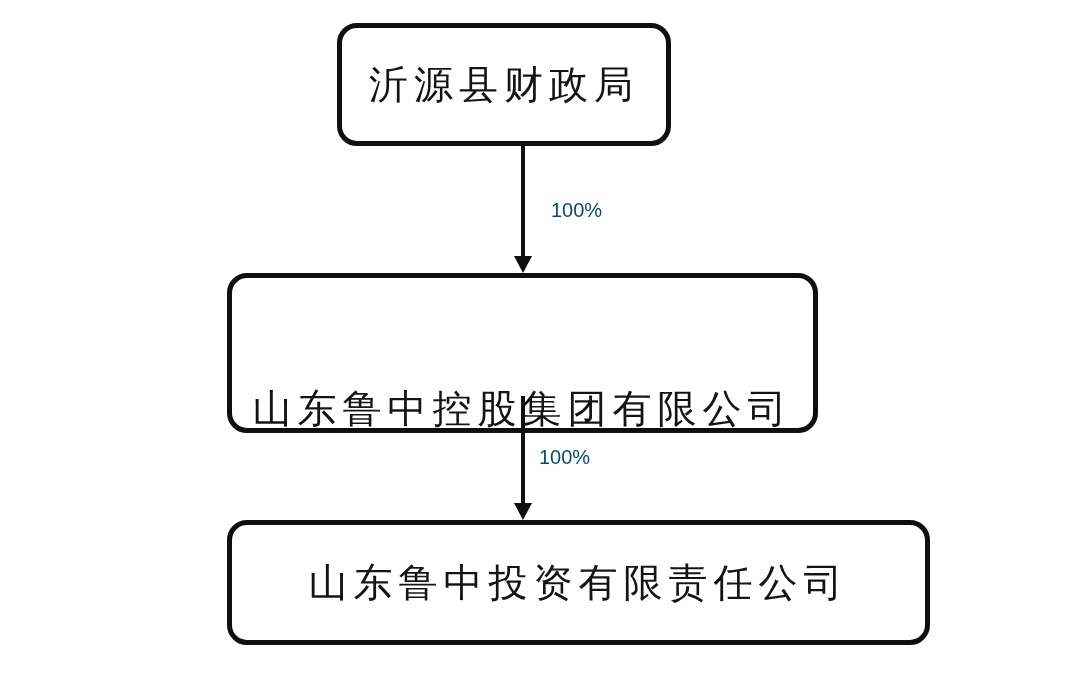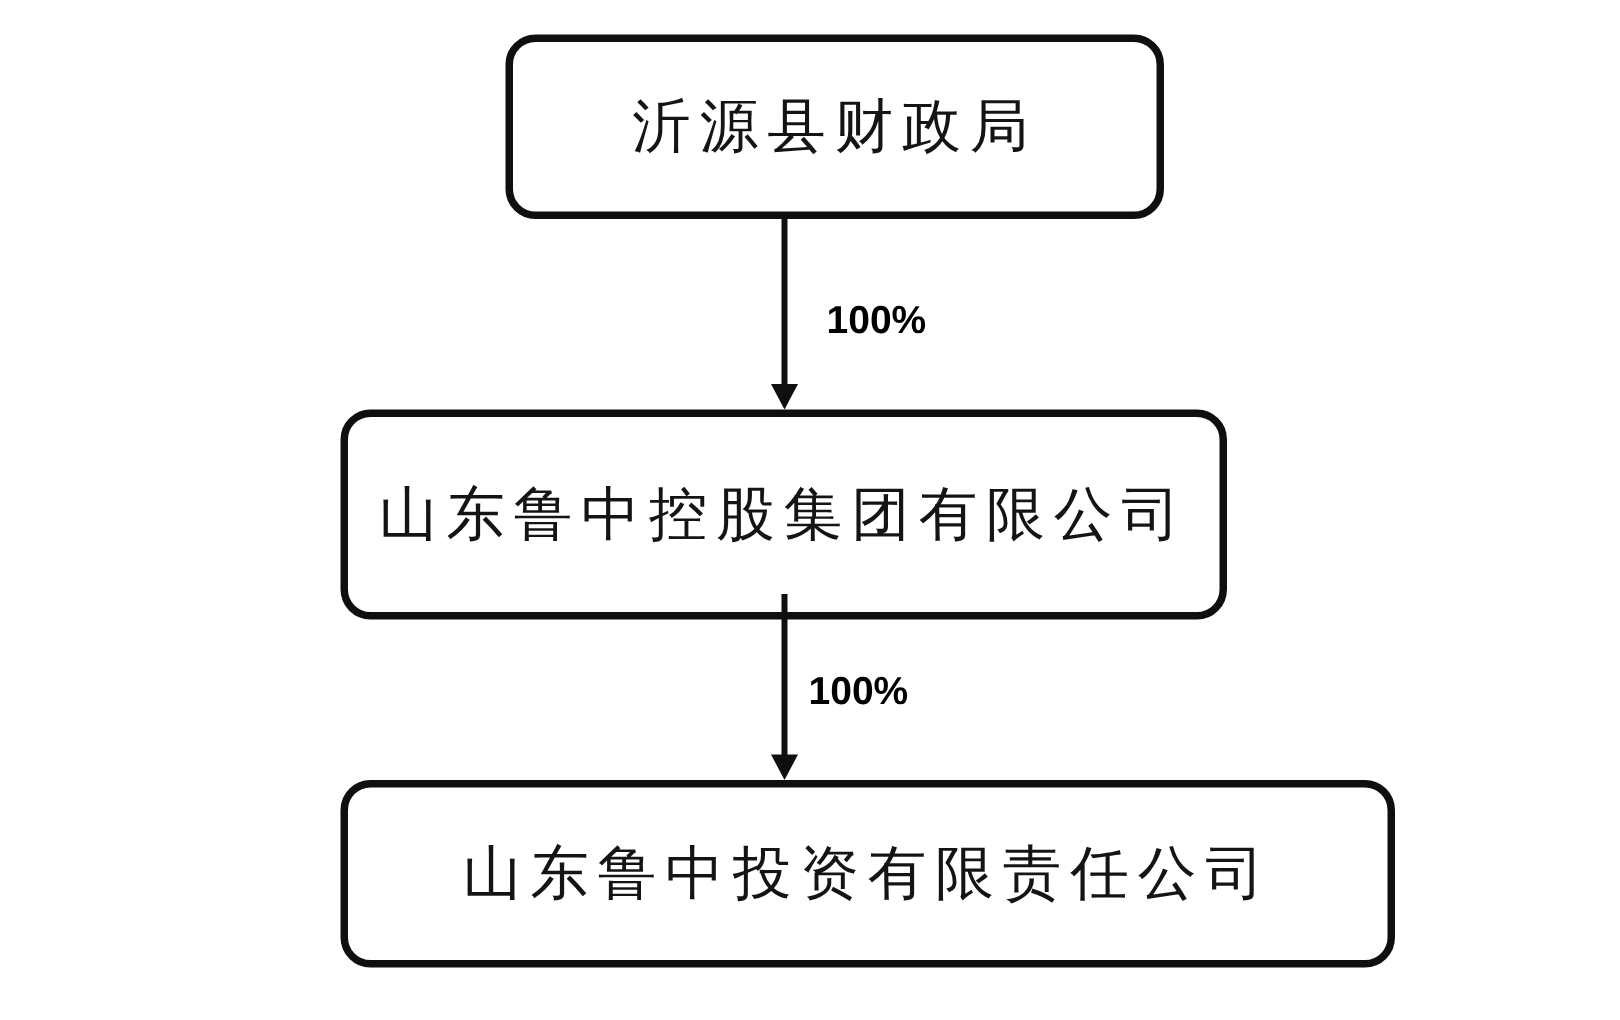--- a/index.html
+++ b/index.html
@@ -26,22 +26,22 @@
   }
   .node .node-label {
     font-family: "DejaVu Serif", serif;
     font-size: 39px;
     color: #141414;
     letter-spacing: 6px;
     white-space: nowrap;
     text-align: center;
     line-height: 1;
   }
-  #node-top    { left: 337px; top: 23px;  width: 439px; height: 123px; }
-  #node-middle { left: 227px; top: 273px; width: 591px; height: 140px; }
+  #node-top    { left: 337px; top: 23px;  width: 334px; height: 123px; }
+  #node-middle { left: 227px; top: 273px; width: 591px; height: 160px; align-items: flex-end; }
   #node-bottom { left: 227px; top: 520px; width: 703px; height: 125px; }
 
   .edge-line {
     position: absolute;
     width: 4px;
     background: #0f0f0f;
     left: 521px;
   }
   #edge-line-1 { top: 145px; height: 114px; }
   #edge-line-2 { top: 396px; height: 110px; }
@@ -54,25 +54,24 @@
     border-left: 9px solid transparent;
     border-right: 9px solid transparent;
     border-top: 17px solid #0f0f0f;
   }
   #arrowhead-1 { top: 256px; }
   #arrowhead-2 { top: 503px; }
 
   .edge-label {
     position: absolute;
     font-family: "Liberation Sans", sans-serif;
-    font-size: 26px;
-    color: #000000;
+    font-size: 20px;
+    color: #0c4a6e;
     white-space: nowrap;
     line-height: 1;
-    font-weight: bold;
   }
   #edge-label-1 { left: 551px; top: 200px; }
   #edge-label-2 { left: 539px; top: 447px; }
 </style>
 </head>
 <body>
 
 <div id="stage">
 
   <div class="node" id="node-top">

